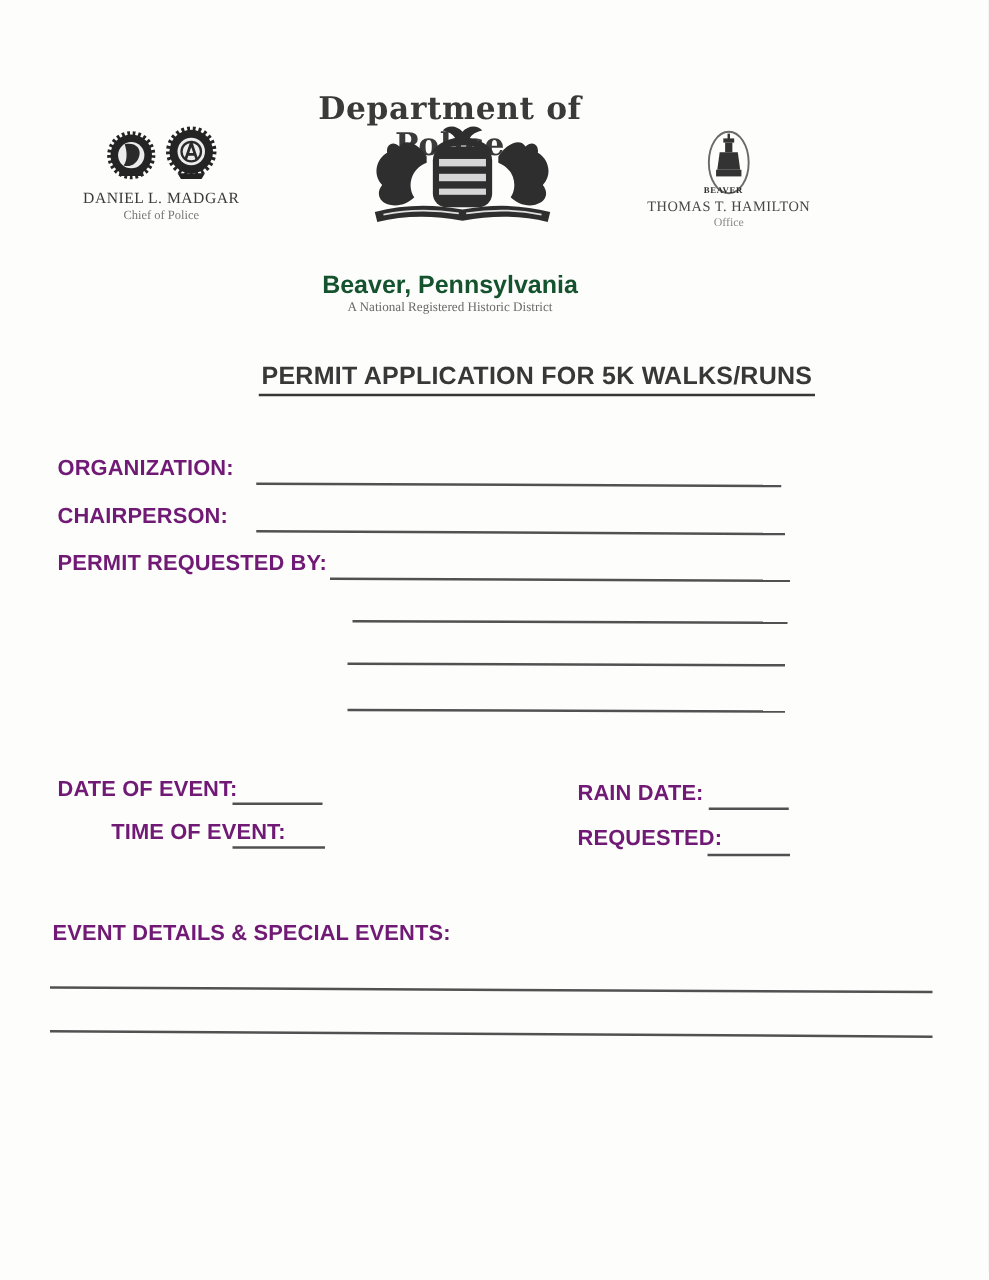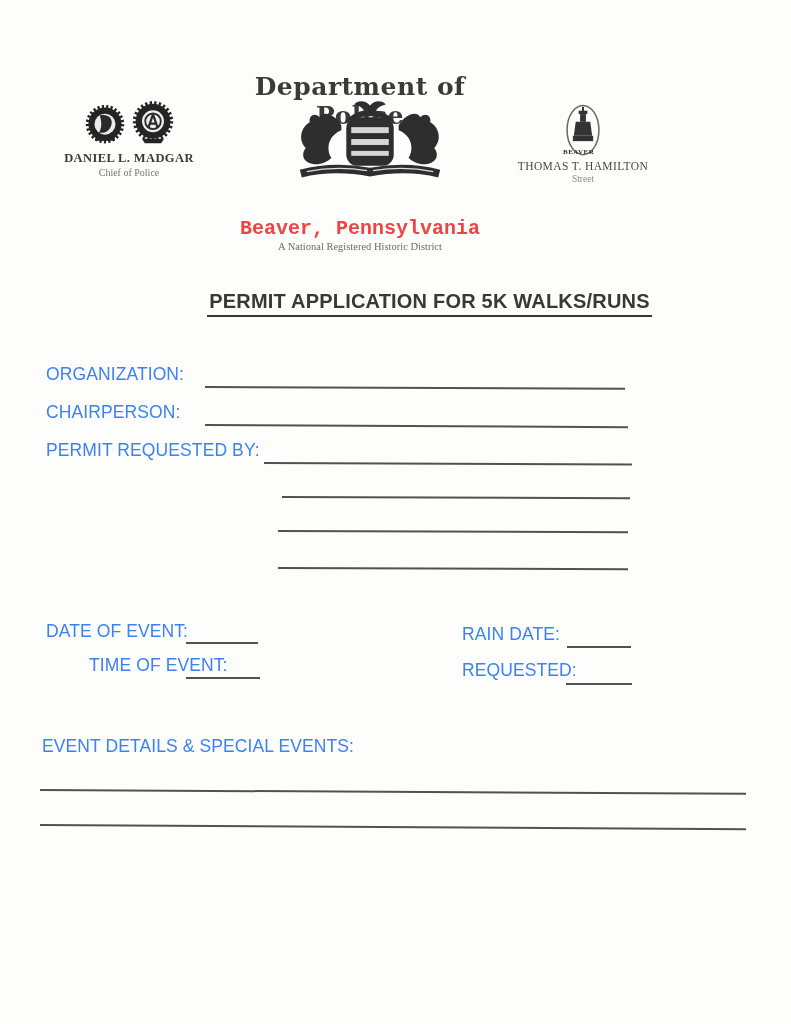--- a/index.html
+++ b/index.html
@@ -17,37 +17,37 @@
   
   .dept-title{
     left:225px;top:72px;width:270px;
     text-align:center;
     font-family:"DejaVu Serif", serif;
     font-weight:700;font-size:25px;color:#3a3a3a;
     letter-spacing:0.5px;
   }
   .chief-block{left:48px;top:151px;width:162px;text-align:center;}
   .chief-name{
-    font-family:"Liberation Serif", serif;font-weight:700;
+    font-family:"Liberation Serif", serif;font-weight:400;
     font-size:12.5px;color:#3a3a3a;letter-spacing:0.4px;
   }
   .chief-title{
     font-family:"Liberation Serif", serif;
     font-size:10px;color:#757575;margin-top:1px;
   }
   .arms{left:286px;top:97px;width:168px;height:90px;}
   .address-block{
     left:235px;top:186px;width:250px;text-align:center;
     font-family:"Liberation Serif", serif;
     font-size:10.5px;line-height:12.5px;color:#6e6e6e;
   }
   .city-block{left:225px;top:217px;width:270px;text-align:center;}
   .city-name{
-    font-family:Liberation Mono, monospace;font-weight:700;
-    font-size:20px;color:#ef4444;
+    font-family:Liberation Sans, sans-serif;font-weight:700;
+    font-size:20px;color:#14532d;
   }
   .city-subtitle{
     font-family:"Liberation Serif", serif;
     font-size:10.5px;color:#6a6a6a;margin-top:1px;
   }
   .mayor-seal{left:563px;top:103px;width:40px;height:56px;}
   .seal-label{
     left:563px;top:148px;width:40px;text-align:left;
     font-family:"Liberation Serif", serif;font-weight:700;
     font-size:7px;color:#2f2f2f;letter-spacing:0.5px;
@@ -65,21 +65,21 @@
   
   .form-title-wrap{left:0;top:290px;width:771px;text-align:center;padding-left:44px;}
   .form-title{
     display:inline-block;
     font-weight:700;font-size:20px;color:#383838;
     letter-spacing:0.2px;
     border-bottom:2.5px solid #383838;
     padding:0 2px 2px 2px;
   }
   .label{
-    font-weight:400;font-size:17.5px;color:#3b82f6;
+    font-weight:700;font-size:17.5px;color:#701a75;
     letter-spacing:0.1px;white-space:nowrap;
   }
   .wline{
     border-top:2px solid #515151;height:0;
     transform-origin:left center;
   }
 </style>
 </head>
 <body>
 
@@ -130,21 +130,21 @@
     <ellipse cx="20" cy="28" rx="16.5" ry="25.5" fill="none" stroke="#6a6a6a" stroke-width="1.6"></ellipse>
     <rect x="19" y="4" width="2" height="5" fill="#333"></rect>
     <rect x="15.5" y="8" width="9" height="3.5" fill="#333"></rect>
     <rect x="17" y="11.5" width="6" height="8" fill="#333"></rect>
     <path d="M12.5 19.5 L27.5 19.5 L29.5 34 L10.5 34 Z" fill="#333"></path>
     <rect x="9.5" y="34" width="21" height="5.5" fill="#333"></rect>
   </svg>
   <div class="abs seal-label">BEAVER</div>
   <div class="abs mayor-block">
     <div class="mayor-name">THOMAS T. HAMILTON</div>
-    <div class="mayor-title">Street</div>
+    <div class="mayor-title">Office</div>
   </div>
 
   <div class="abs form-title-wrap">
     <span class="form-title">PERMIT APPLICATION FOR 5K WALKS/RUNS</span>
   </div>
 
   <div class="abs label" style="left:46px;top:364px;">ORGANIZATION:</div>
   <div class="abs wline" style="left:205px;top:386px;width:420px;transform:rotate(0.25deg);"></div>
 
   <div class="abs label" style="left:46px;top:402px;">CHAIRPERSON:</div>

